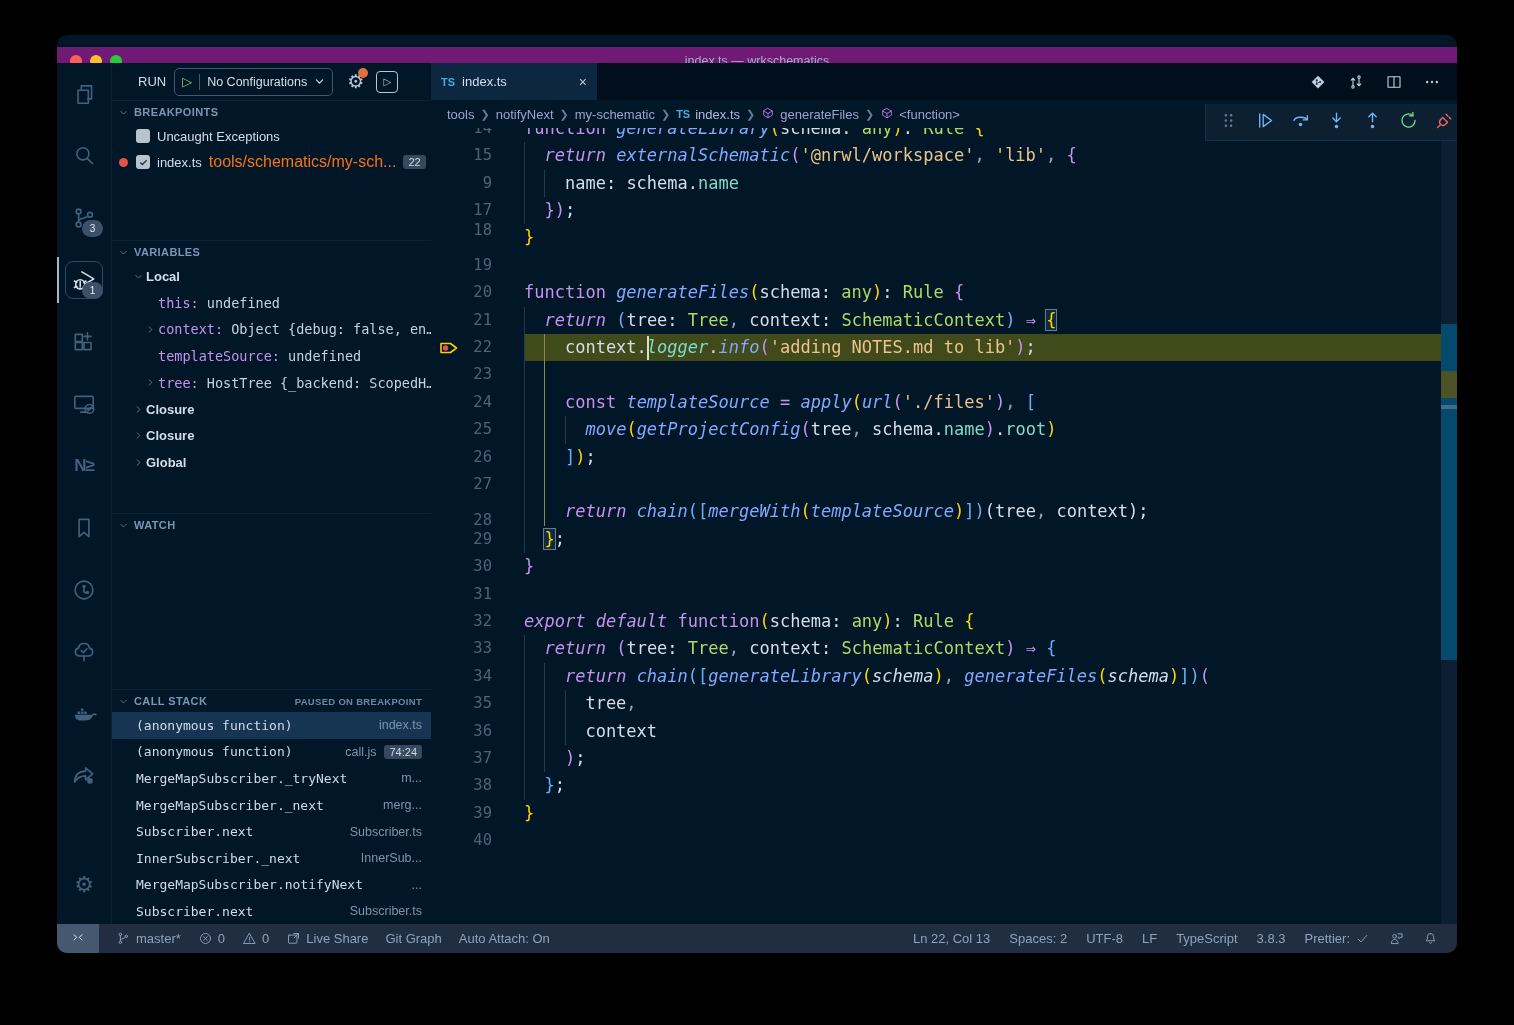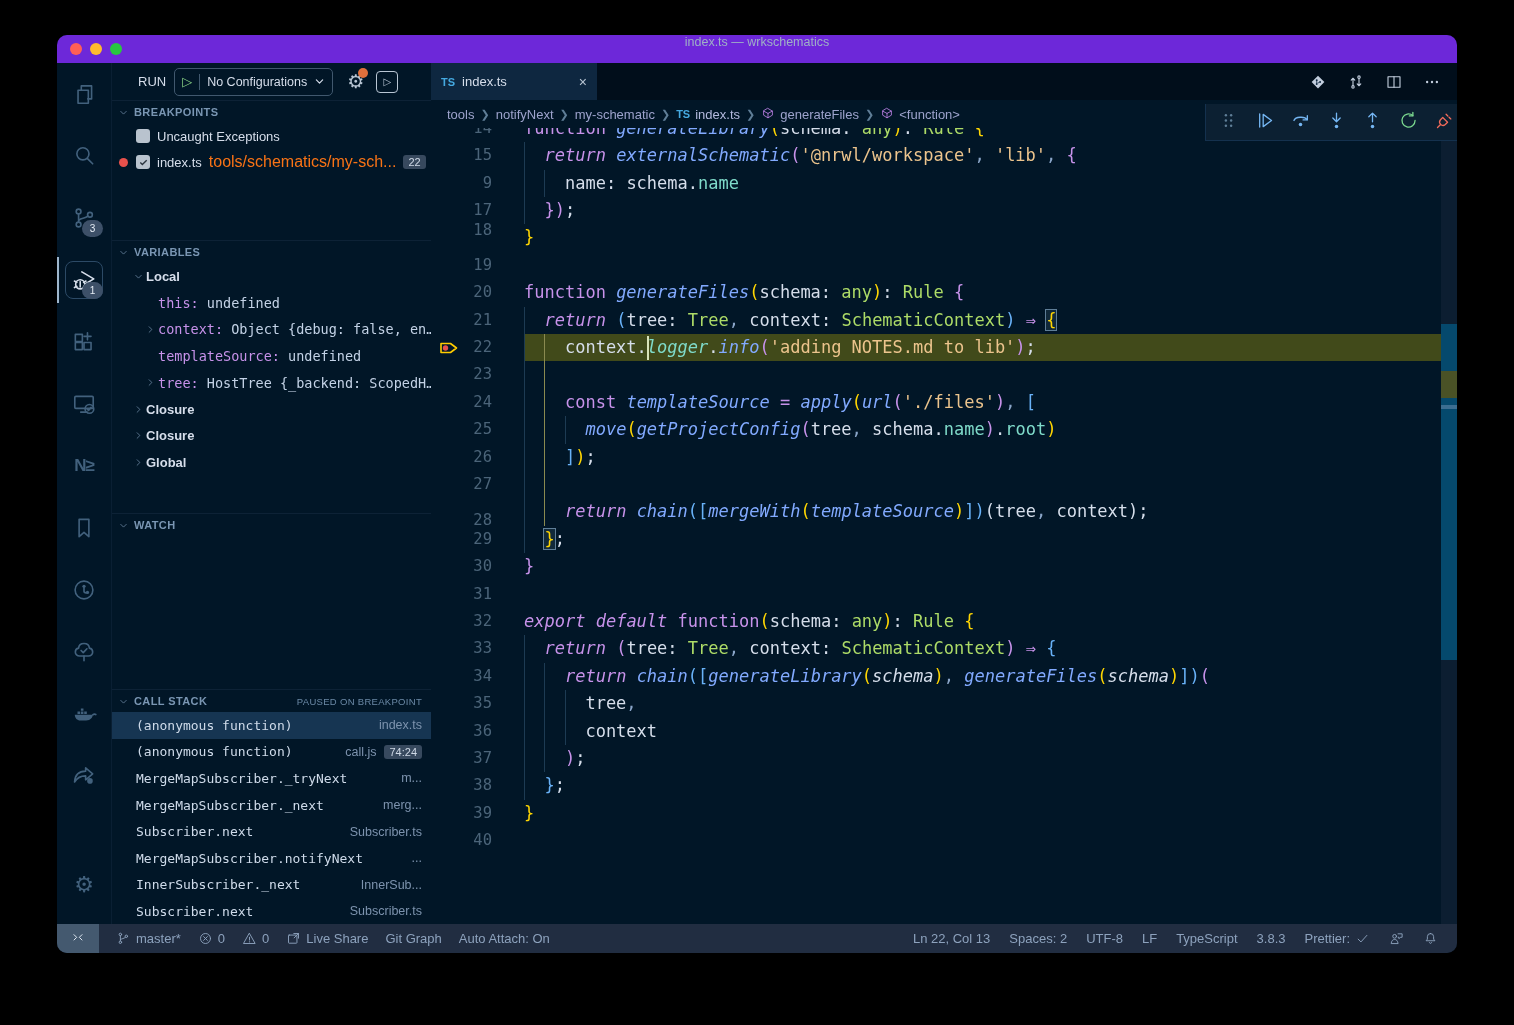--- a/index.html
+++ b/index.html
@@ -1,22 +1,22 @@
 <!DOCTYPE html>
 <html><head>
 <meta charset="utf-8">
 <style>
   html,body{margin:0;padding:0;background:#000;}
   .stage{position:relative;width:1514px;height:1025px;background:#000;overflow:hidden;
          font-family:"Liberation Sans",sans-serif;-webkit-font-smoothing:antialiased;}
   .window{position:absolute;left:57px;top:35px;width:1400px;height:918px;background:#011627;
           border-radius:10px;overflow:hidden;box-shadow:0 18px 60px rgba(0,0,0,.7);}
   
-  .titlebar{position:absolute;left:0;top:0;width:100%;height:28px;background:#6d28d9;
-            display:flex;align-items:flex-start;justify-content:center;}
+  .titlebar{position:absolute;left:0;top:12px;width:100%;height:28px;background:#701a75;
+            display:flex;align-items:center;justify-content:center;}
   .titlebar .title{font-size:12.5px;color:#9fb0c6;}
   .lights{position:absolute;left:13px;top:8px;display:flex;gap:8px;}
   .light{width:12px;height:12px;border-radius:50%;}
   
   .activitybar{position:absolute;left:0;top:28px;width:54px;bottom:29px;background:#011627;
                display:flex;flex-direction:column;align-items:center;}
   .ab-item{position:relative;width:54px;height:62px;display:flex;align-items:center;justify-content:center;color:#42617d;}
   .ab-item svg{width:26px;height:26px;}
   .ab-item.active{color:#d6deeb;}
   .ab-item.active::before{content:"";position:absolute;left:0;top:8px;bottom:8px;width:2px;background:#9fb6cc;}
@@ -35,21 +35,21 @@
   .run-dd .cfg{font-size:12.5px;}
   .gear-wrap{position:relative;margin-left:6px;color:#b9c6d4;}
   .gear-glyph{font-size:19px;}
   .gear-dot{position:absolute;right:-4px;top:-2px;width:10px;height:10px;border-radius:50%;background:#e0703c;}
   .console-btn{width:20px;height:20px;border:1.4px solid #b9c6d4;border-radius:4px;color:#b9c6d4;
                display:flex;align-items:center;justify-content:center;font-size:10px;margin-left:4px;}
   .section{position:absolute;left:0;right:0;}
   .sec-header{display:flex;align-items:center;gap:5px;height:22px;padding-left:6px;color:#7a96b3;
               font-size:11px;font-weight:bold;letter-spacing:.4px;border-top:1px solid #0d2236;}
   .sec-header svg{width:11px;height:11px;}
-  .sec-right{margin-left:auto;margin-right:10px;font-size:9.5px;letter-spacing:.3px;color:#6b89a6;font-weight:normal;}
+  .sec-right{margin-left:auto;margin-right:10px;font-size:9.5px;letter-spacing:.3px;color:#6b89a6;font-weight:bold;}
   .bp-row{display:flex;align-items:center;height:26px;padding-left:24px;gap:7px;font-size:13px;color:#d6deeb;}
   .bp-box{width:14px;height:14px;border-radius:3px;background:#b9c3ce;display:flex;align-items:center;justify-content:center;}
   .bp-box svg{width:11px;height:11px;}
   .bp-dot{width:9px;height:9px;border-radius:50%;background:#e8514c;position:absolute;left:7px;}
   .bp-path{font-size:16px;color:#f97316;white-space:nowrap;overflow:hidden;}
   .badge{background:#37495e;color:#cfd9e6;border-radius:3px;font-size:11px;padding:1px 5px;}
   .var-row{display:flex;align-items:center;height:26.6px;font-family:"DejaVu Sans Mono",monospace;font-size:13.5px;color:#c3d2e6;white-space:nowrap;overflow:hidden;}
   .var-row .chev{width:16px;display:flex;justify-content:center;color:#7a96b3;flex:none;}
   .var-row .chev svg{width:11px;height:11px;}
   .var-group{font-family:"Liberation Sans",sans-serif;font-weight:bold;font-size:13px;color:#d6deeb;}
@@ -343,26 +343,26 @@
             </div>
             <div class="cs-row">
               <span class="cs-fn">MergeMapSubscriber._next</span>
               <span class="cs-loc">merg...</span>
             </div>
             <div class="cs-row">
               <span class="cs-fn">Subscriber.next</span>
               <span class="cs-loc">Subscriber.ts</span>
             </div>
             <div class="cs-row">
+              <span class="cs-fn">InnerSubscriber._next</span>
+              <span class="cs-loc">InnerSub...</span>
+            </div>
+            <div class="cs-row">
               <span class="cs-fn">MergeMapSubscriber.notifyNext</span>
               <span class="cs-loc">...</span>
-            </div>
-            <div class="cs-row">
-              <span class="cs-fn">InnerSubscriber._next</span>
-              <span class="cs-loc">InnerSub...</span>
             </div>
             <div class="cs-row">
               <span class="cs-fn">Subscriber.next</span>
               <span class="cs-loc">Subscriber.ts</span>
             </div>
           </div>
           <div class="section" style="top: 867px; height: 24px;">
             <div class="sec-header">
               <svg viewBox="0 0 24 24" width="11" height="11">
                 <path class="st" d="M9 6l6 6-6 6"></path>

